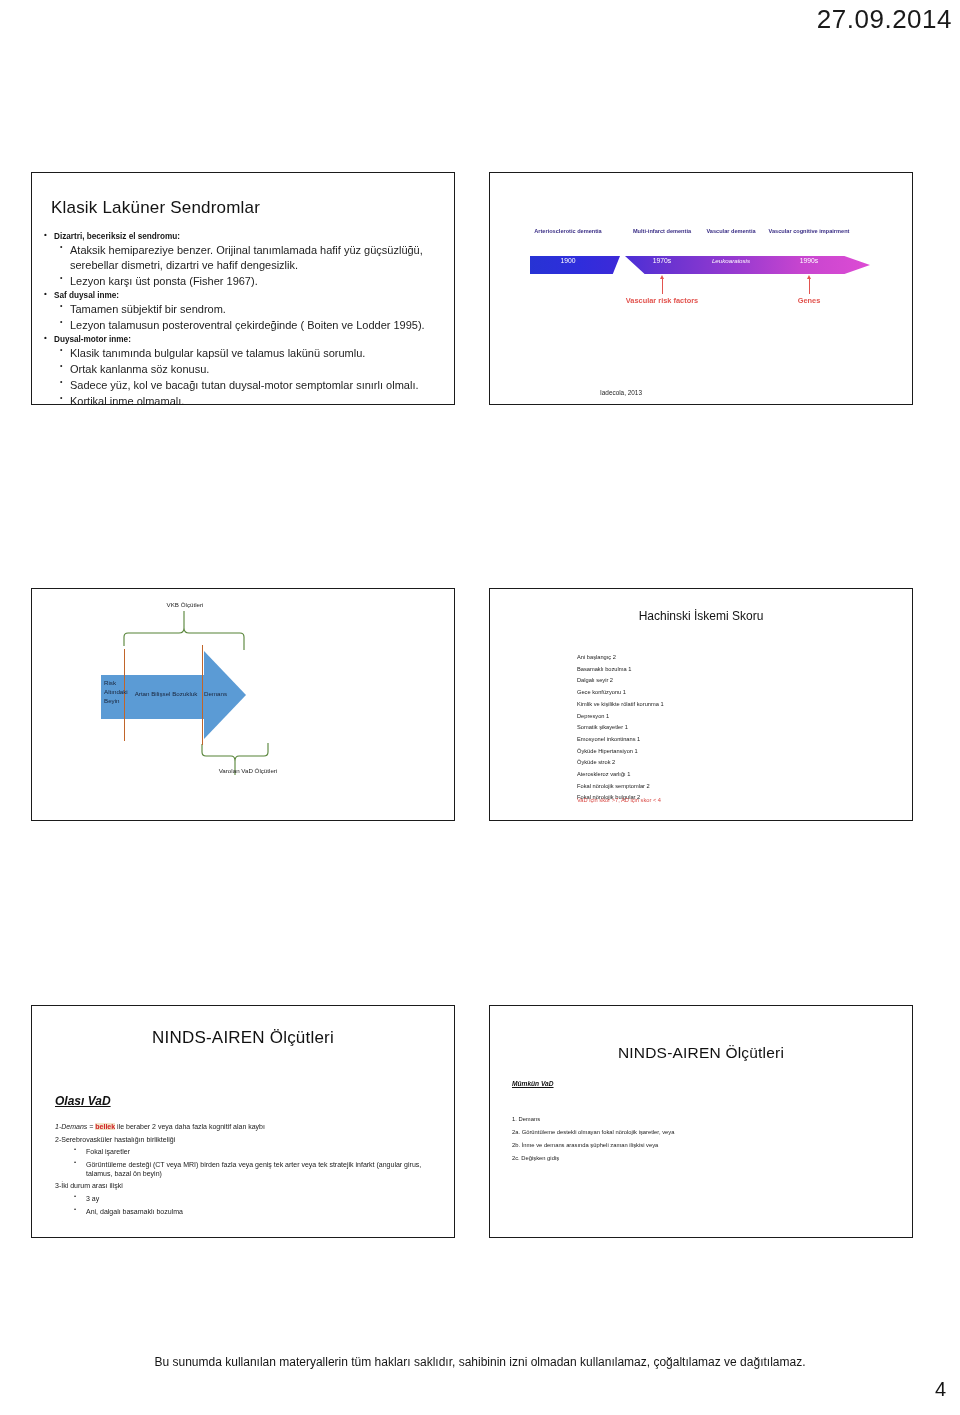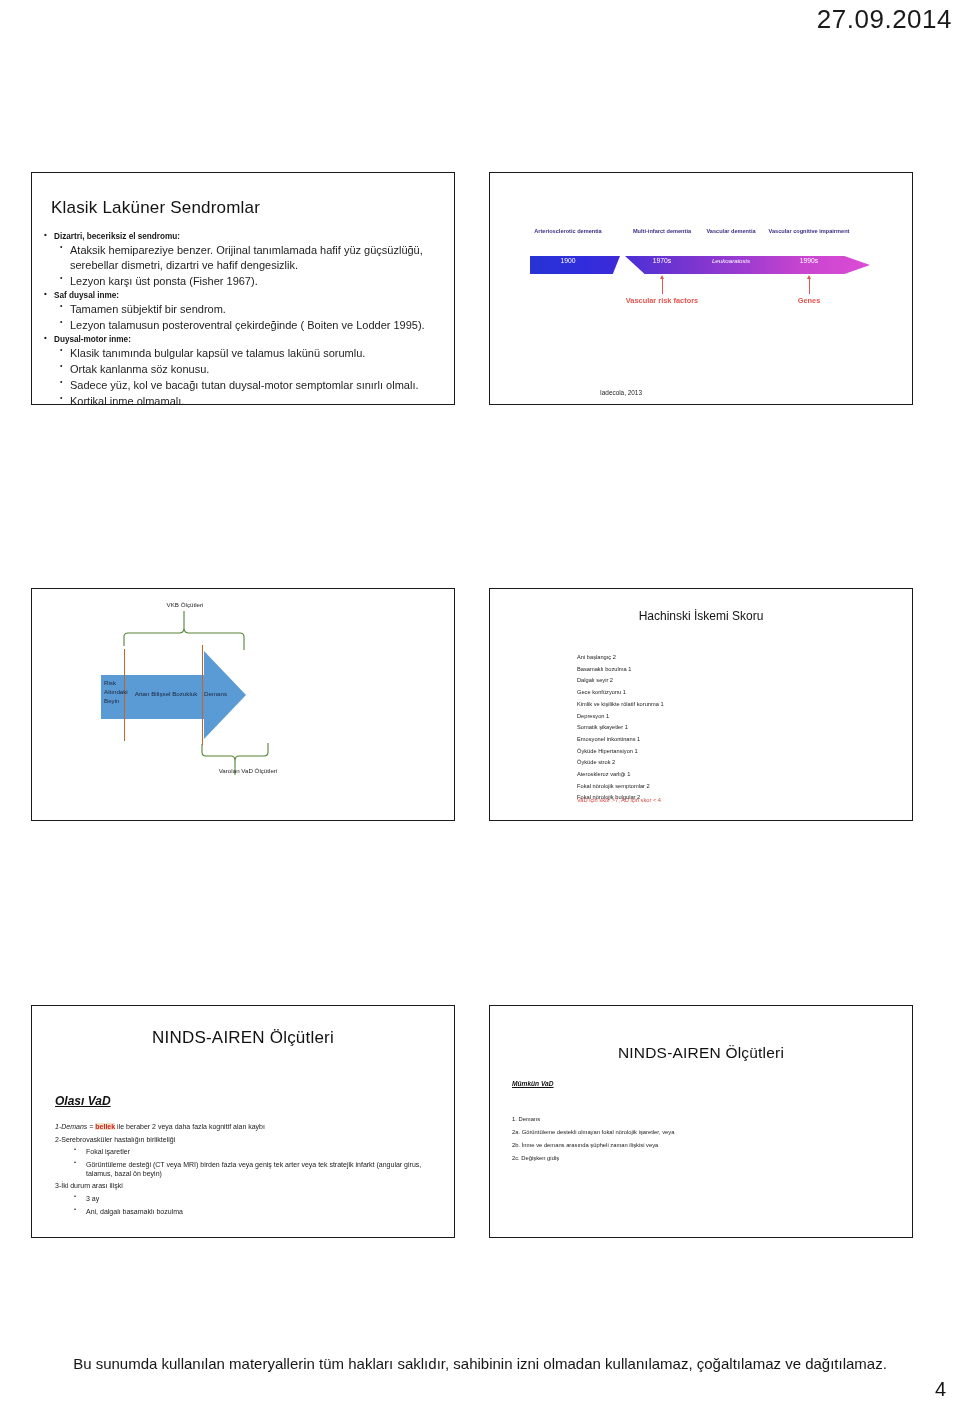--- a/index.html
+++ b/index.html
@@ -340,21 +340,21 @@
     margin-bottom: 6.5px;
     line-height: 1.1;
   }
 
   
   .footer-note {
     position: absolute;
     left: 0; right: 0;
     top: 1355px;
     text-align: center;
-    font-size: 15px;
+    font-size: 12px;
     color: #161616;
   }
   .footer-page {
     position: absolute;
     right: 14px;
     top: 1378px;
     font-size: 20px;
     color: #161616;
   }
 </style>

